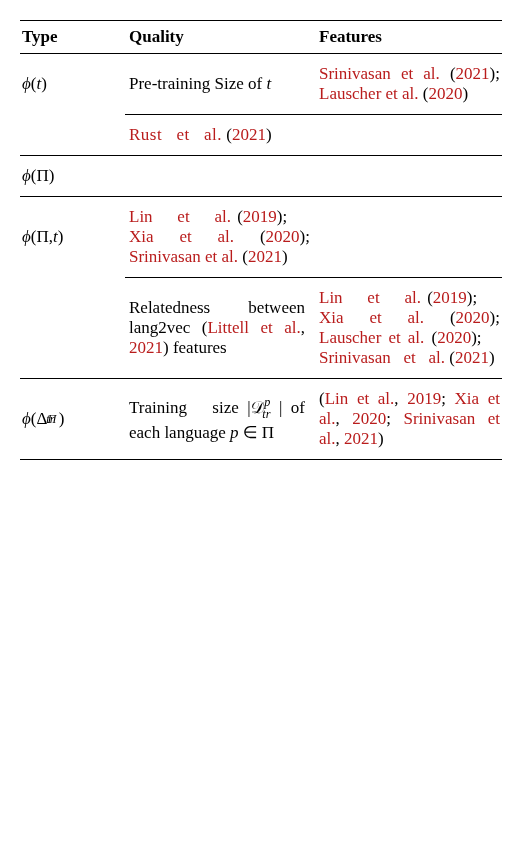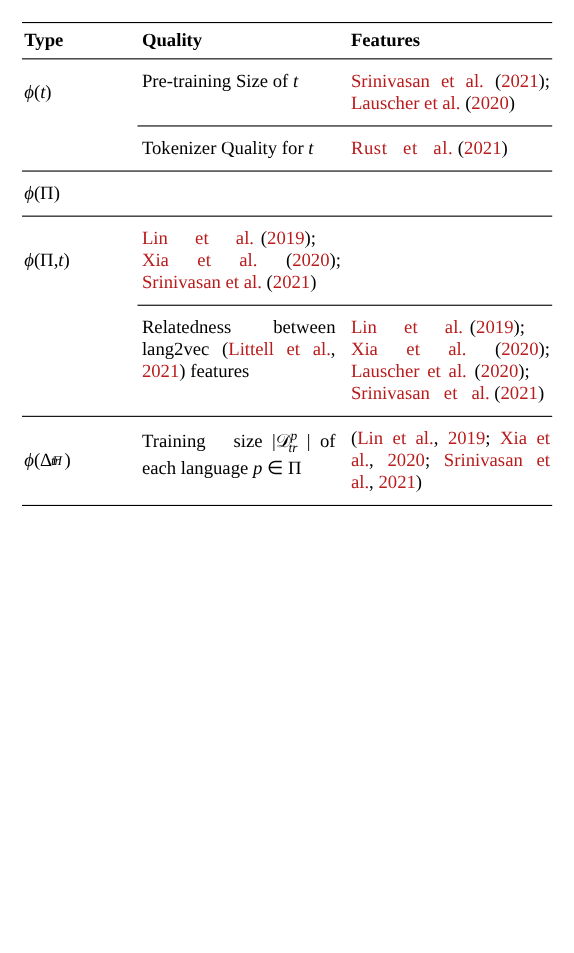--- a/index.html
+++ b/index.html
@@ -31,20 +31,21 @@
   .col-type {
     width: 105px;
     padding: 10px 6px 10px 2px;
     display: flex;
     align-items: center;
   }
   .col-feat {
     width: 190px;
     padding: 10px 10px 10px 4px;
     display: flex;
+    align-items: center;
     text-align: justify;
     text-justify: inter-word;
   }
   .col-ref {
     width: 187px;
     padding: 10px 2px 10px 4px;
     display: flex;
     align-items: center;
     text-align: justify;
     text-justify: inter-word;
@@ -94,23 +95,20 @@
       <div class="col-feat">
           <div class="jtxt">Pre-training Size of <span class="math">t</span></div>
         </div>
       <div class="col-ref">
           <div class="jtxt"><span class="cite">Srinivasan et al.</span> <span class="black">(</span><span class="cite">2021</span><span class="black">);</span> <span class="cite">Lauscher et al.</span> <span class="black">(</span><span class="cite">2020</span><span class="black">)</span></div>
         </div>
     </div>
     <div class="inner-rule"></div>
     <div class="row">
       <div class="col-type"></div>
-      <div class="col-feat">
-          <div class="jtxt">Tokenizer Quality for <span class="math">t</span></div>
-        </div>
       <div class="col-ref">
           <div class="jtxt"><span class="cite ws">Rust &nbsp; et &nbsp; al.</span> <span class="black">(</span><span class="cite">2021</span><span class="black">)</span></div>
         </div>
     </div>
   </div>
 
   <div class="hr-thin"></div>
 
   <div class="row">
     <div class="col-type"><span class="math">ϕ</span>(Π)</div>

